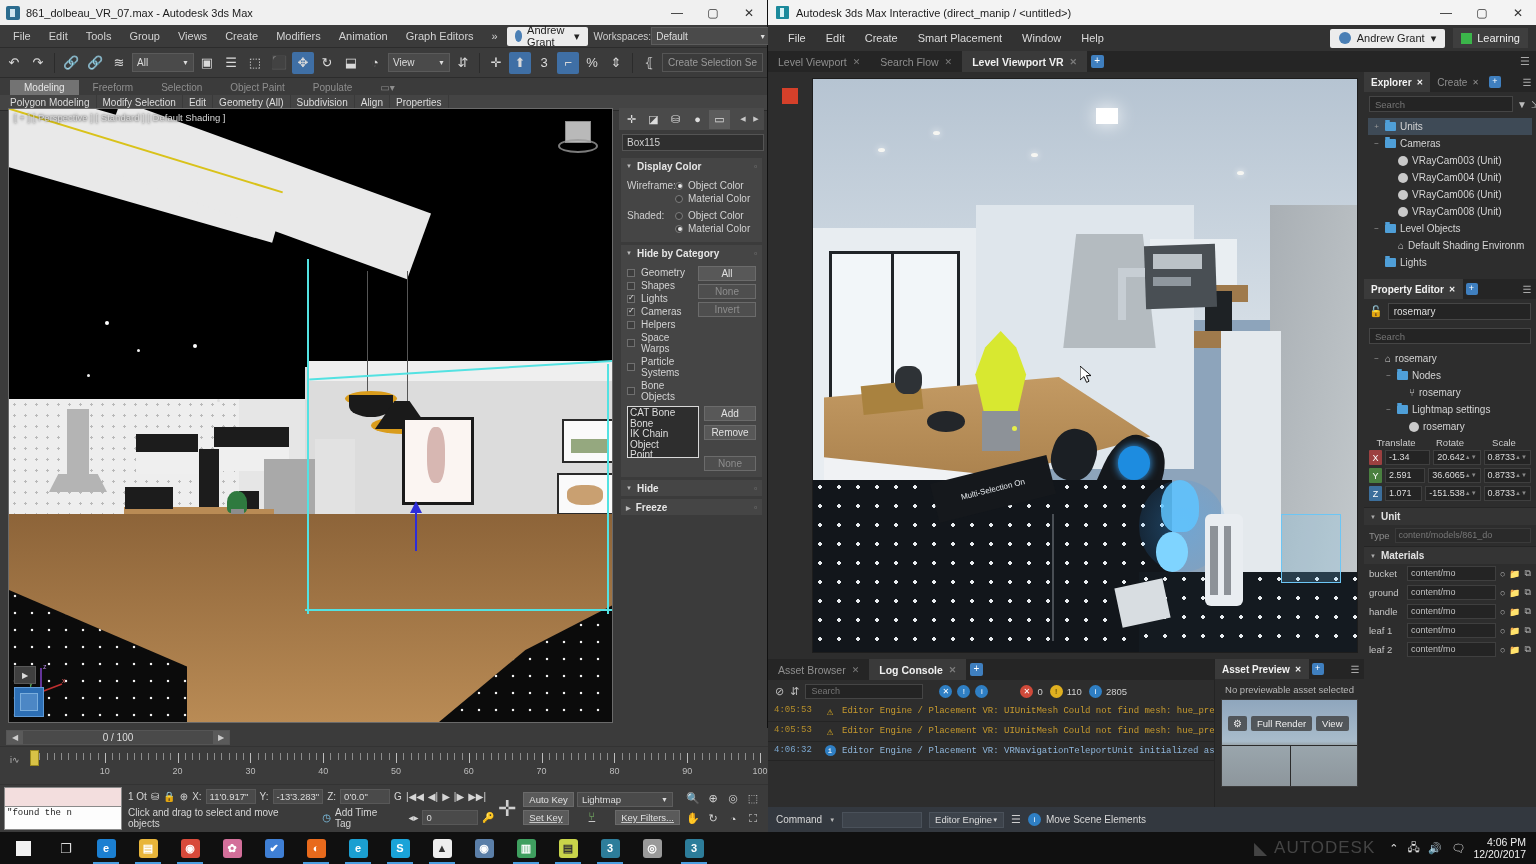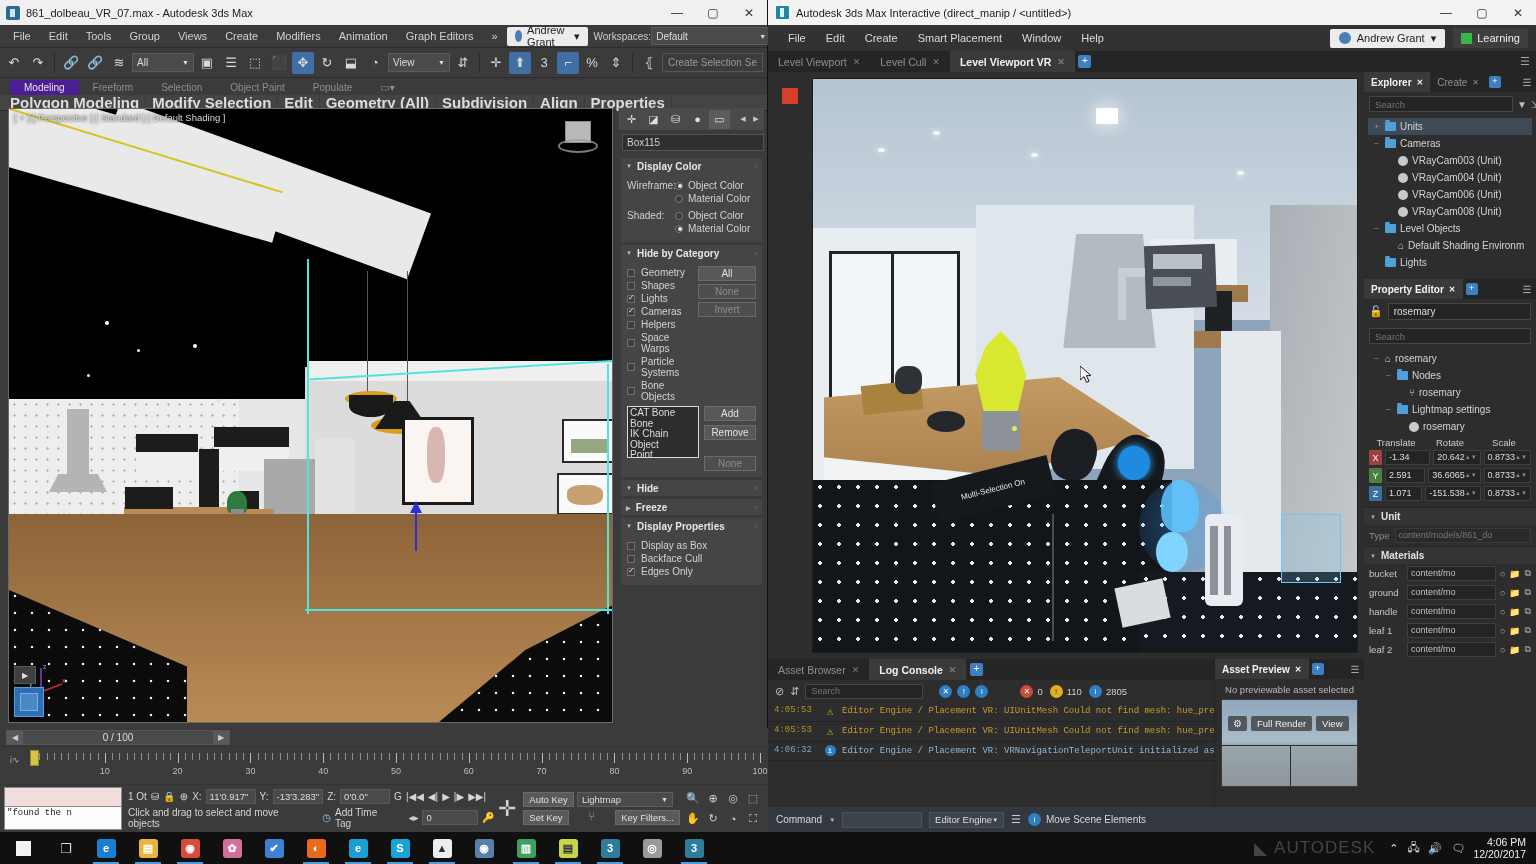--- a/index.html
+++ b/index.html
@@ -32,23 +32,23 @@
   .max-toolbar{height:30px;background:#3b3b3b;display:flex;align-items:center;gap:2px;padding:0 3px;border-bottom:1px solid #2c2c2c;}
   .tb-ic{width:22px;height:22px;display:flex;align-items:center;justify-content:center;color:#d9d9d9;font-size:13px;border-radius:2px;}
   .tb-ic.act{background:#3f6fa5;}
   .tb-sep{width:1px;height:20px;background:#2b2b2b;margin:0 3px;}
   .tb-combo{height:19px;min-width:62px;background:#4a4a4a;border:1px solid #5a5a5a;display:flex;align-items:center;padding:0 4px;font-size:10px;color:#ddd;}
   .tb-combo .car{margin-left:auto;font-size:7px;}
   .tb-sel{height:19px;background:#3b3b3b;border:1px solid #555;padding:0 5px;display:flex;align-items:center;font-size:10px;color:#9a9a9a;white-space:nowrap;}
 
   .ribbon{height:17px;background:#3b3b3b;display:flex;align-items:flex-end;padding-left:10px;}
   .rb-tab{padding:0 14px;height:15px;line-height:15px;font-size:10px;color:#8e8e8e;}
-  .rb-tab.on{background:#4c1d95;color:#e6e6e6;}
+  .rb-tab.on{background:#737373;color:#e6e6e6;}
   .ribbon2{height:16px;background:#444;display:flex;align-items:center;padding-left:4px;border-bottom:1px solid #2b2b2b;}
-  .rb2{padding:0 6px;font-size:15px;line-height:16px;color:#dcdcdc;border-right:1px solid #3a3a3a;font-weight:bold;}
+  .rb2{padding:0 6px;font-size:10px;line-height:16px;color:#dcdcdc;border-right:1px solid #3a3a3a;}
 
   .max-body{position:absolute;left:0;top:103px;right:0;bottom:104px;}
   .viewport{position:absolute;left:8px;top:5px;width:605px;bottom:5px;background:#000;border:1px solid #6a6a6a;overflow:hidden;}
   .vp-label{position:absolute;left:5px;top:3px;font-size:9.5px;color:#d8d8d8;z-index:6;text-shadow:0 0 3px #000;}
 
   
   .sc{position:absolute;inset:0;background:#000;}
   .sc-ceilband{position:absolute;background:#e9e9e9;}
   .sc-wall{position:absolute;background:#d8d8d8;}
   .sc-floor{position:absolute;left:0;bottom:0;width:100%;height:30%;background:linear-gradient(#9a7046,#b5895a);}
@@ -589,42 +589,20 @@
         </div>
 
         <div class="roll">
           <div class="roll-h">
             <span class="tri">▶</span>
             <span>Freeze</span>
             <span class="pin">▫</span>
           </div>
         </div>
 
-        <div class="roll">
-          <div class="roll-h">
-            <span class="tri">▼</span>
-            <span>Display Properties</span>
-            <span class="pin">▫</span>
-          </div>
-          <div class="roll-b">
-            <div class="rowl">
-                <span class="chk"></span>
-                <span>Display as Box</span>
-              </div>
-            <div class="rowl">
-                <span class="chk"></span>
-                <span>Backface Cull</span>
-              </div>
-            <div class="rowl">
-                <span class="chk on"></span>
-                <span>Edges Only</span>
-              </div>
-
-          </div>
-        </div>
       </div>
     </div>
 
     <div class="max-bottom">
       <div class="trackbar-top">
         <div class="frame-field">
           <span class="ar">◀</span>
           <span class="fv">0 / 100</span>
           <span class="ar">▶</span>
         </div>
@@ -784,21 +762,21 @@
           <span style="font-size:22px;color:#cfcfcf;">✛</span>
         </div>
         <div class="keycol">
           <div style="display:flex;gap:3px;">
             <div class="kbtn">Auto Key</div>
             <div class="kcombo">
               <span>Lightmap</span>
               <span class="car">▼</span>
             </div>
           </div>
-          <div style="display:flex;gap:20px;">
+          <div style="display:flex;gap:20px;text-decoration:underline;">
             <div class="kbtn">Set Key</div>
             <span style="color:#7fc46a;font-size:11px;">⑂</span>
             <div class="kbtn">Key Filters...</div>
           </div>
         </div>
         <div class="navicons">
           <i>🔍</i>
           <i>⊕</i>
           <i>◎</i>
           <i>⬚</i>
@@ -843,21 +821,21 @@
     </div>
 
     <div class="int-main">
 
       <div class="panel-tabs">
         <div class="ptab">
           <span>Level Viewport</span>
             <span class="x">✕</span>
         </div>
         <div class="ptab">
-          <span>Level Cull</span>
+          <span>Search Flow</span>
             <span class="x">✕</span>
         </div>
         <div class="ptab on">
           <span>Level Viewport VR</span>
             <span class="x">✕</span>
         </div>
         <div class="ptab-plus">
             <i>+</i>
           </div>
         <div class="ptab-menu">☰</div>

